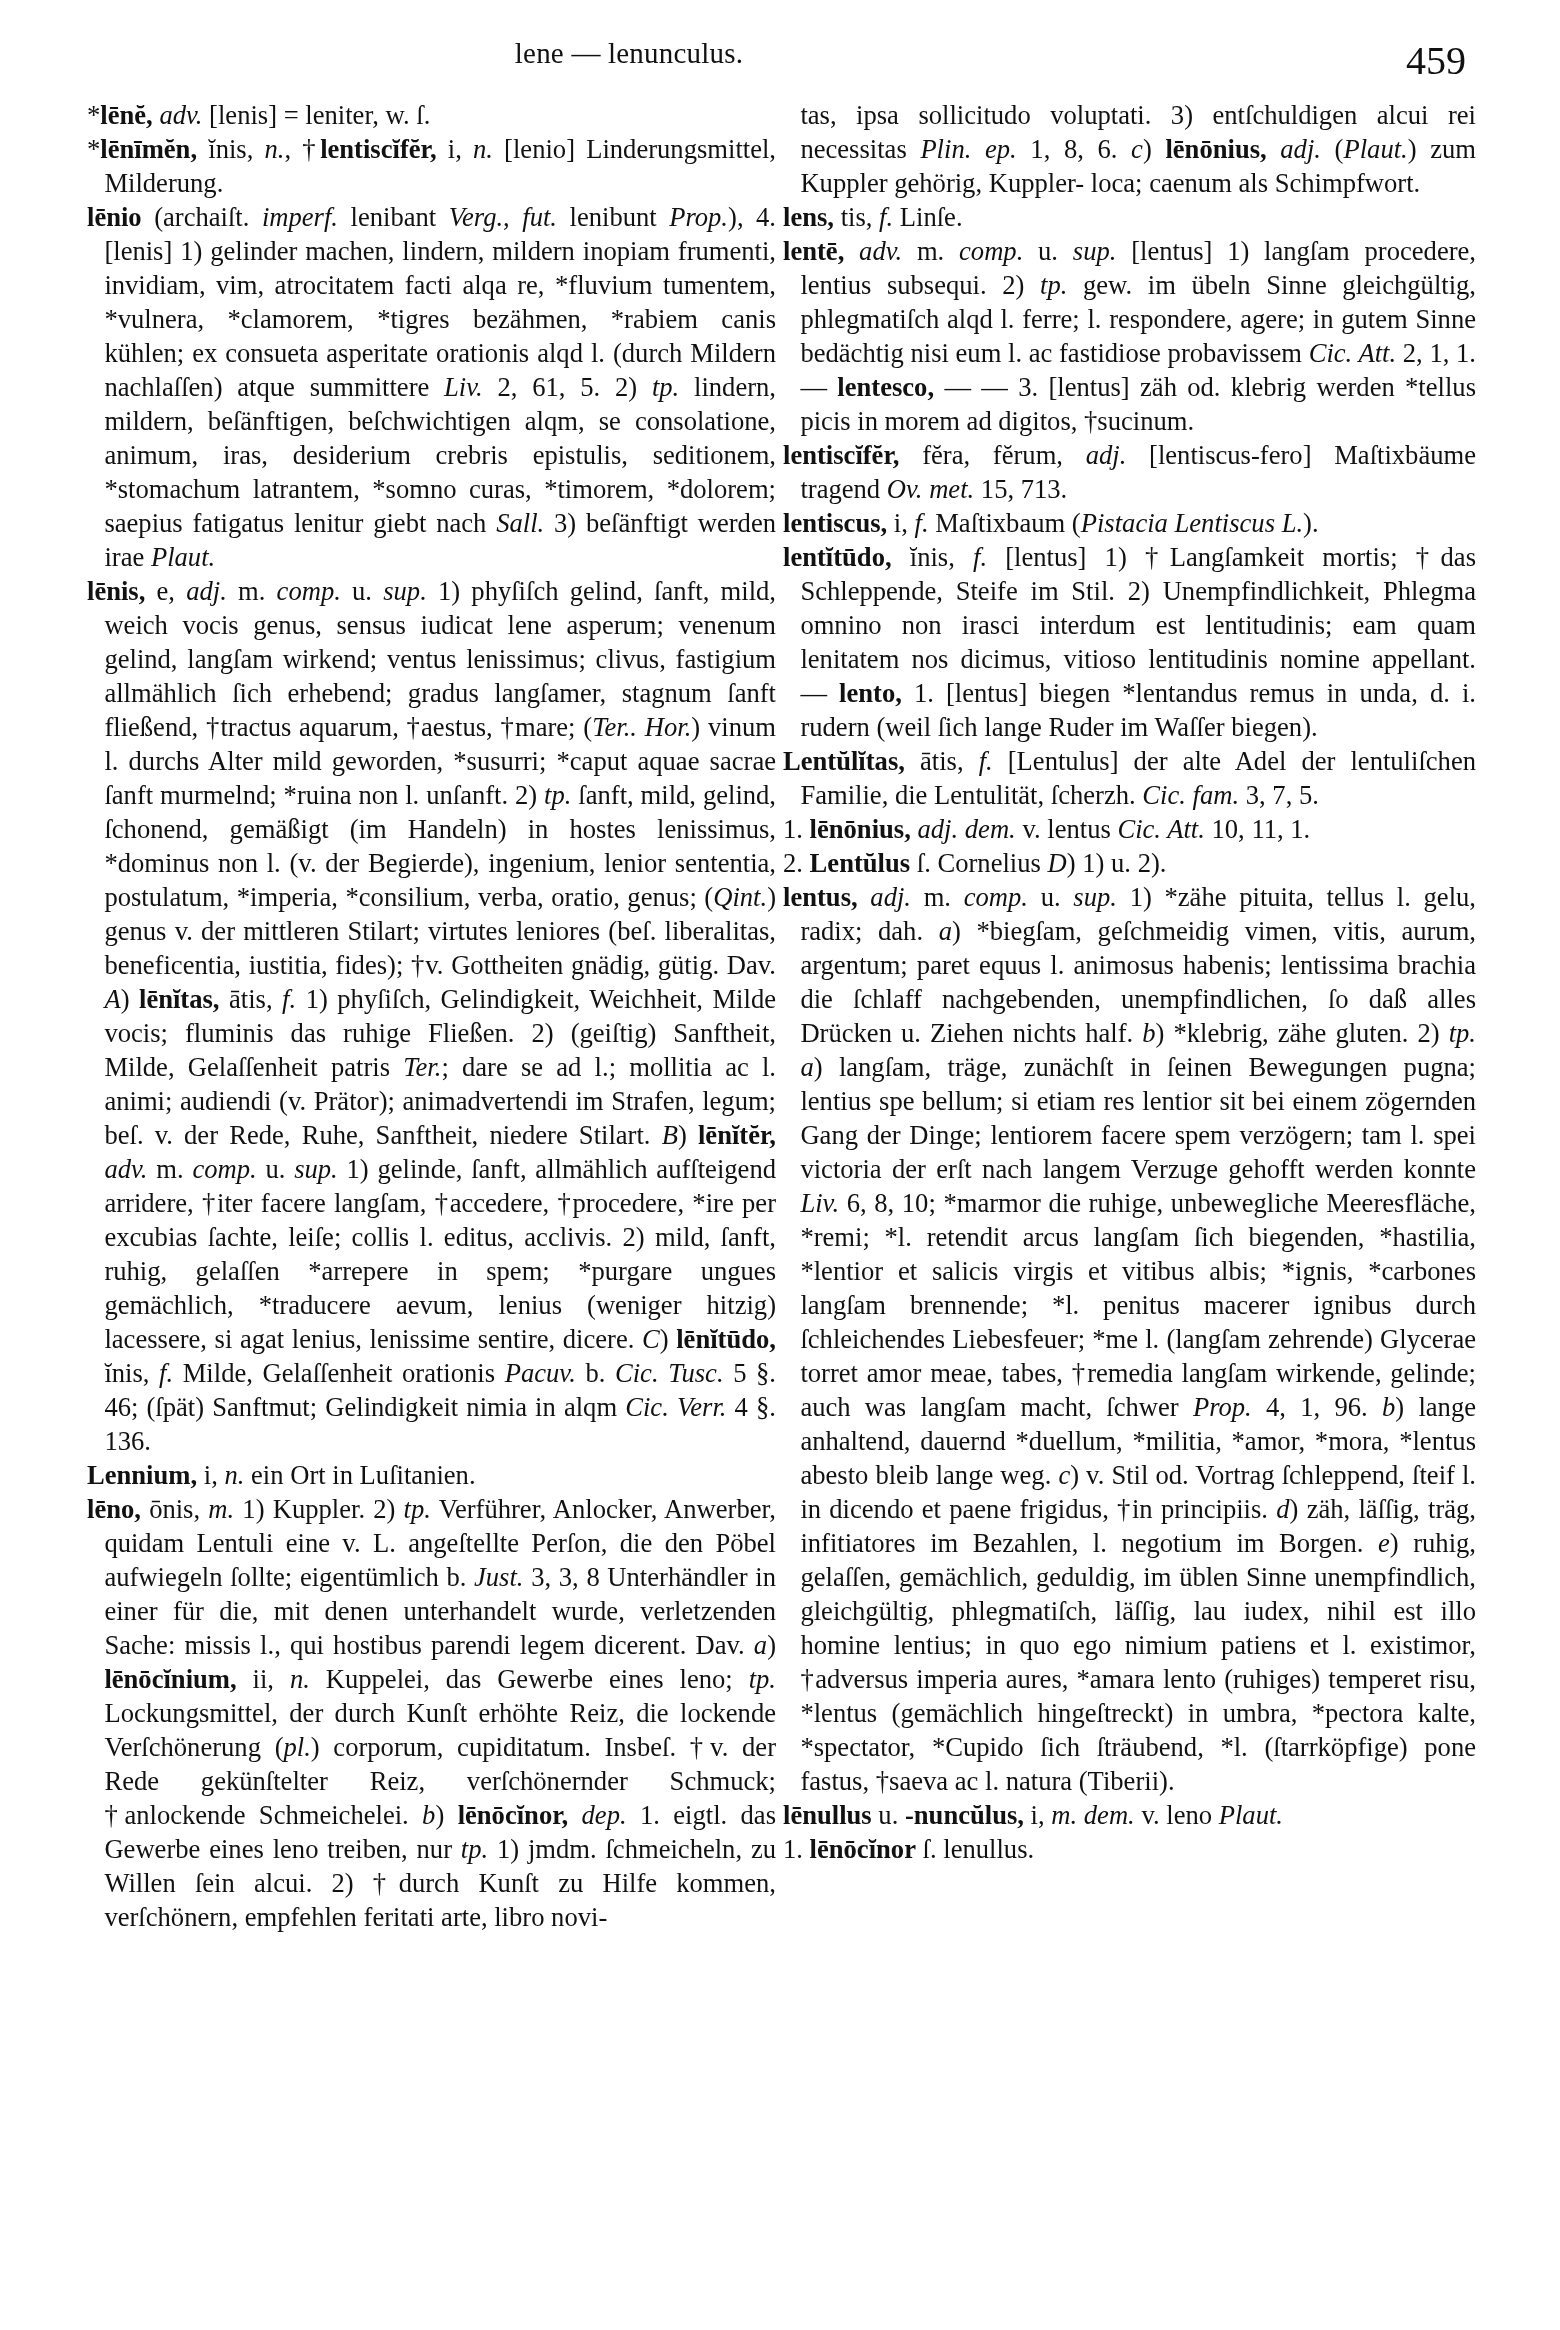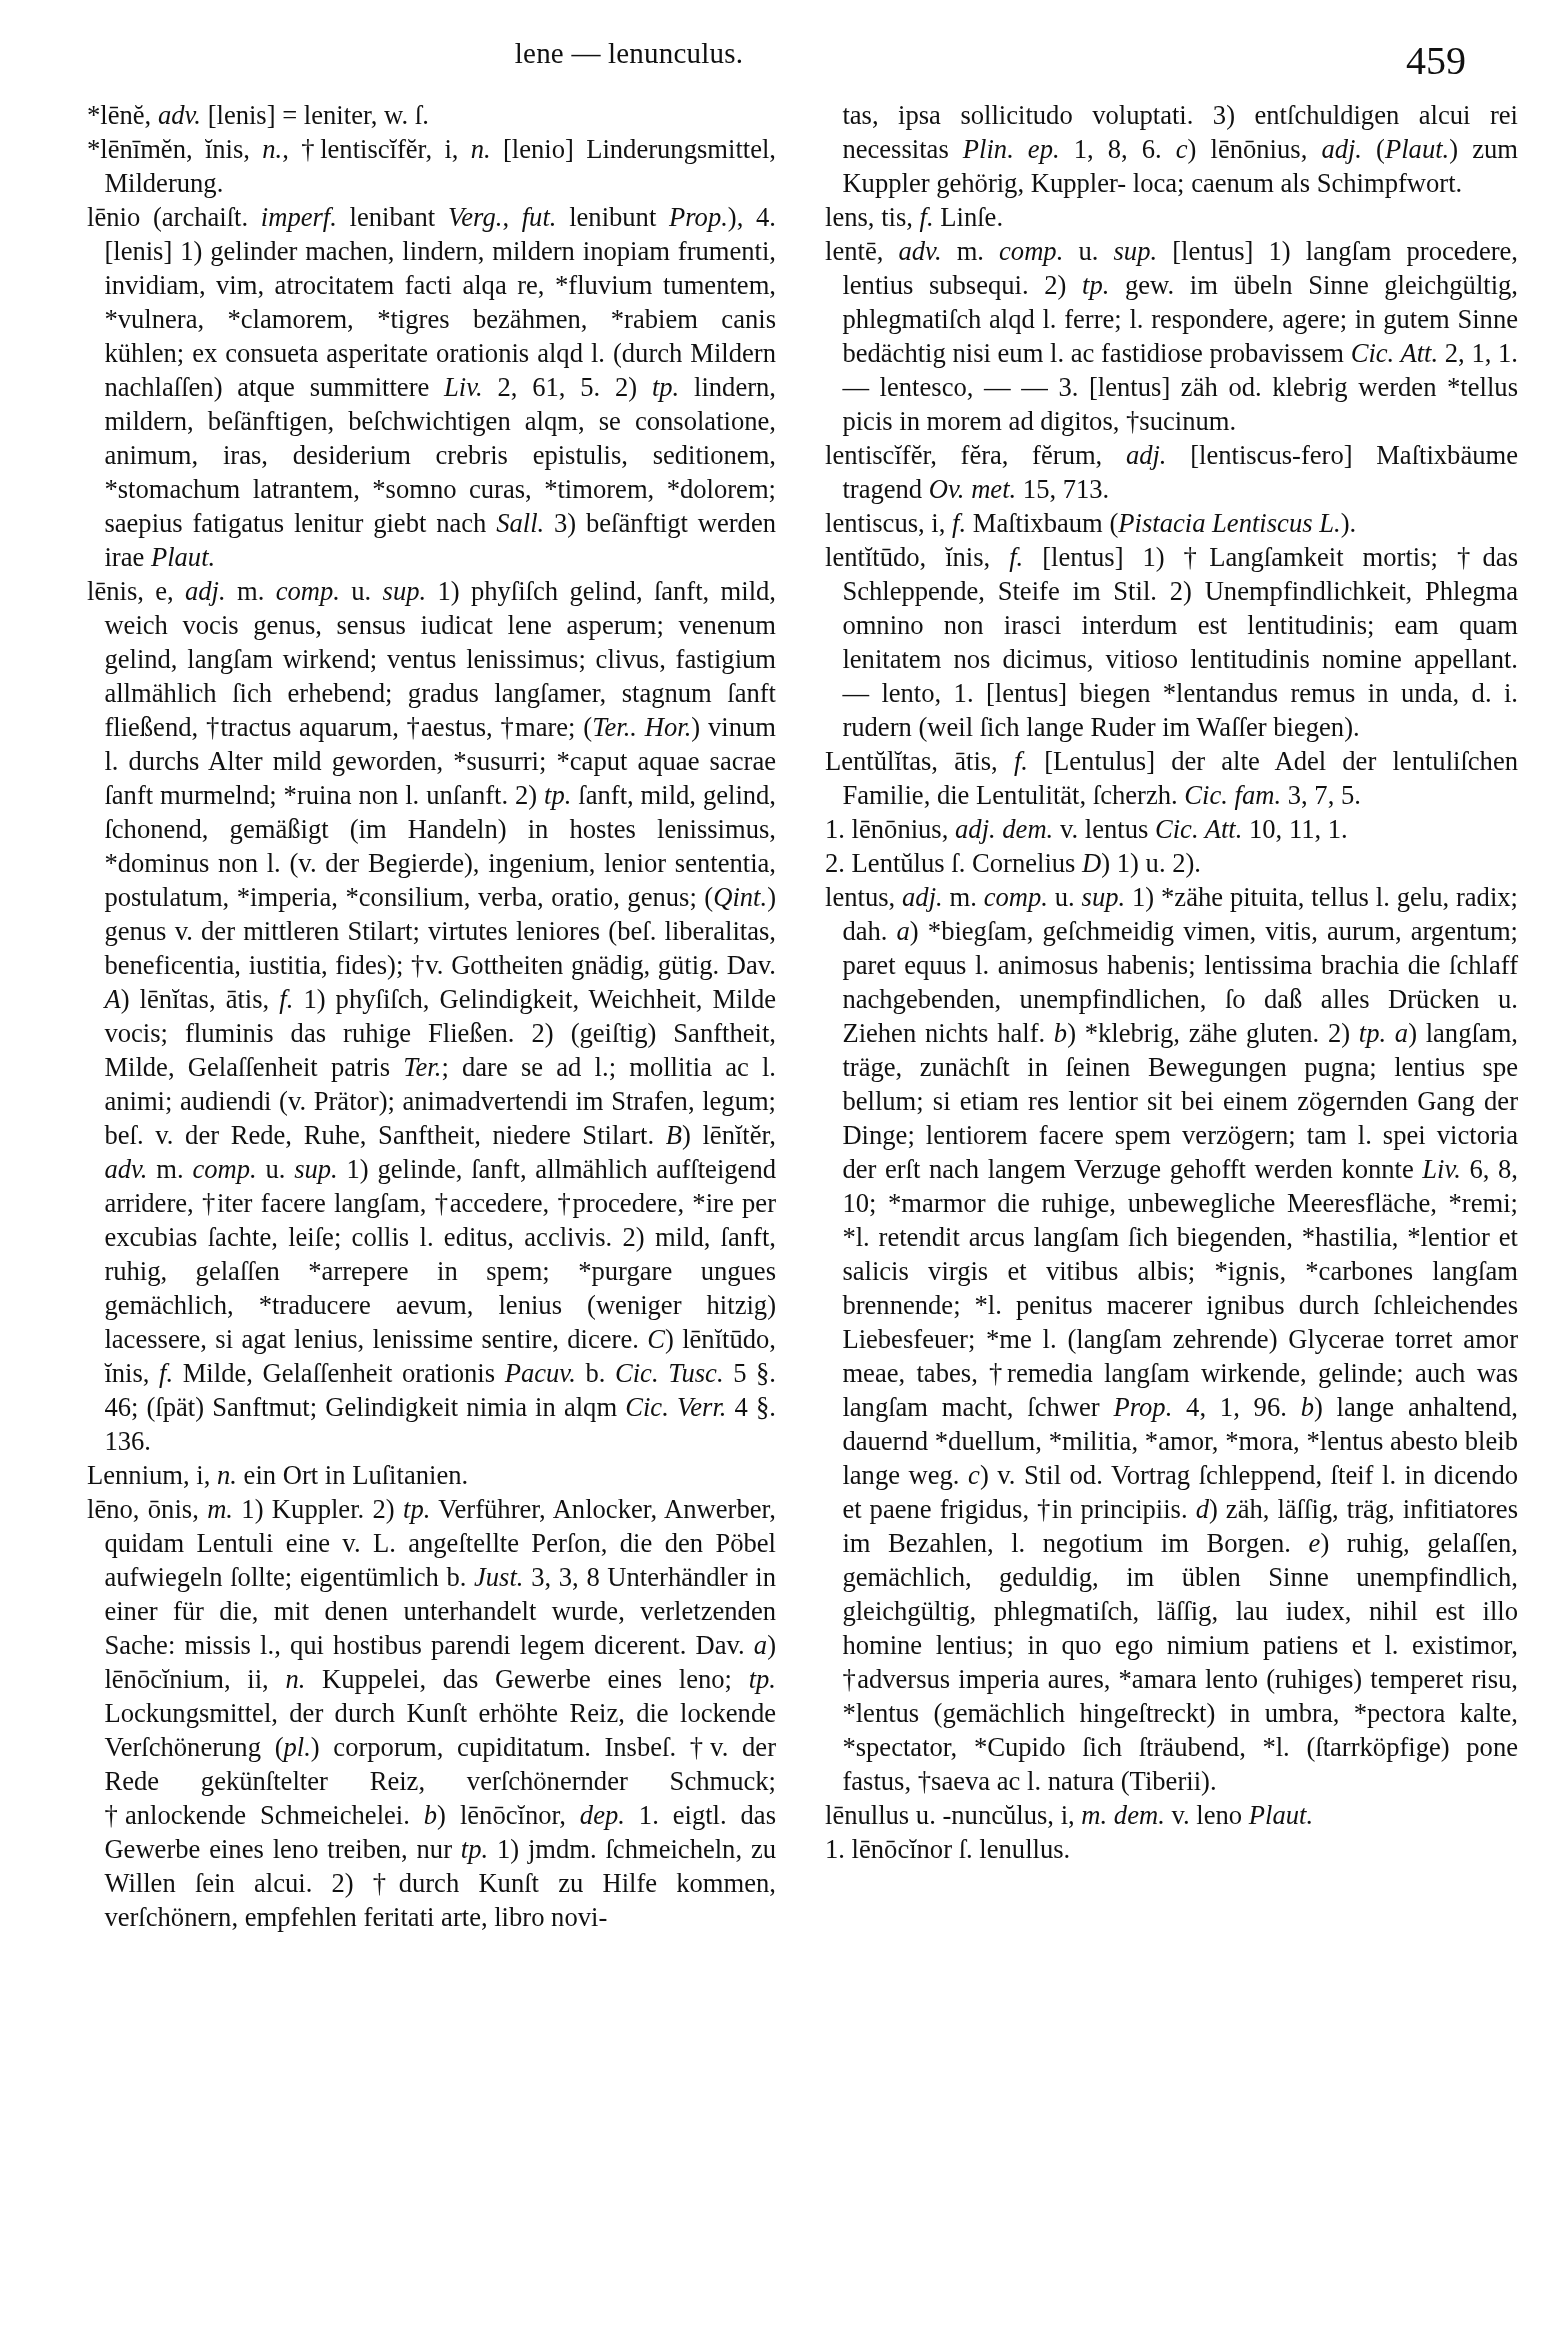--- a/index.html
+++ b/index.html
@@ -5,23 +5,23 @@
   html, body { margin: 0; padding: 0; background: #ffffff; }
   body { width: 1560px; height: 2330px; position: relative; overflow: hidden;
          font-family: "Liberation Serif", "DejaVu Serif", serif; color: #111; }
   .runhead { position: absolute; top: 37px; left: 0; width: 1560px; height: 35px; }
   .runhead .title { position: absolute; left: 0; width: 1258px; text-align: center;
          font-size: 29px; letter-spacing: 0.2px; }
   .runhead .pageno { position: absolute; right: 94px; font-size: 40px; }
   .col { position: absolute; top: 98px; width: 689px; font-size: 26.6px; line-height: 34px;
          text-align: justify; }
   .col.left { left: 87px; }
-  .col.right { left: 783px; width: 693px; margin-left: 42px; }
+  .col.right { left: 783px; width: 693px; }
   .entry { margin: 0; padding-left: 17.4px; text-indent: -17.4px; hyphens: manual; }
-  .entry .hw { font-weight: normal; }
+  .entry .hw { font-weight: bold; }
   .entry i { font-style: italic; }
 </style>
 </head>
 <body>
 
 <div class="runhead">
   <div class="title">lene — lenunculus.</div>
   <div class="pageno">459</div>
 </div>
 

